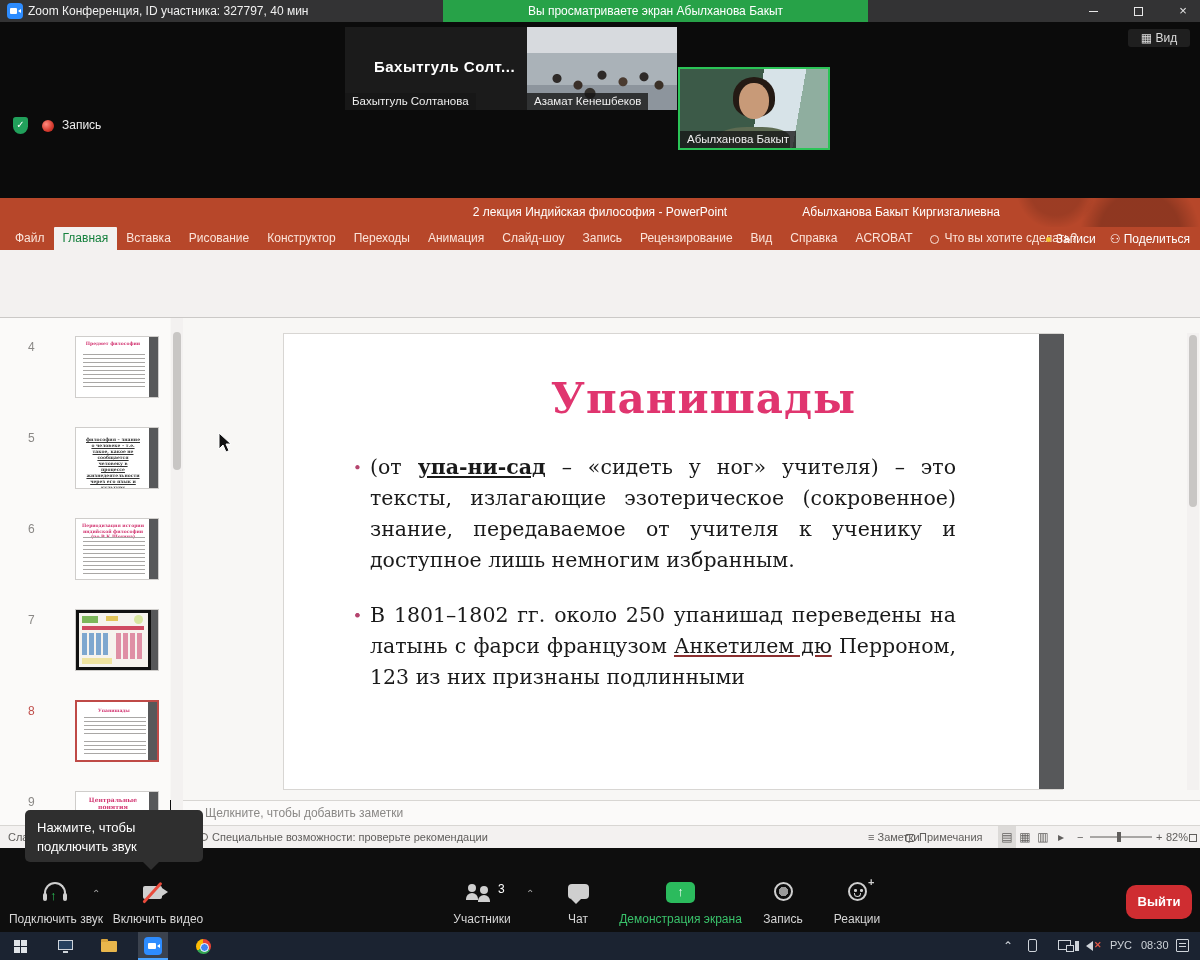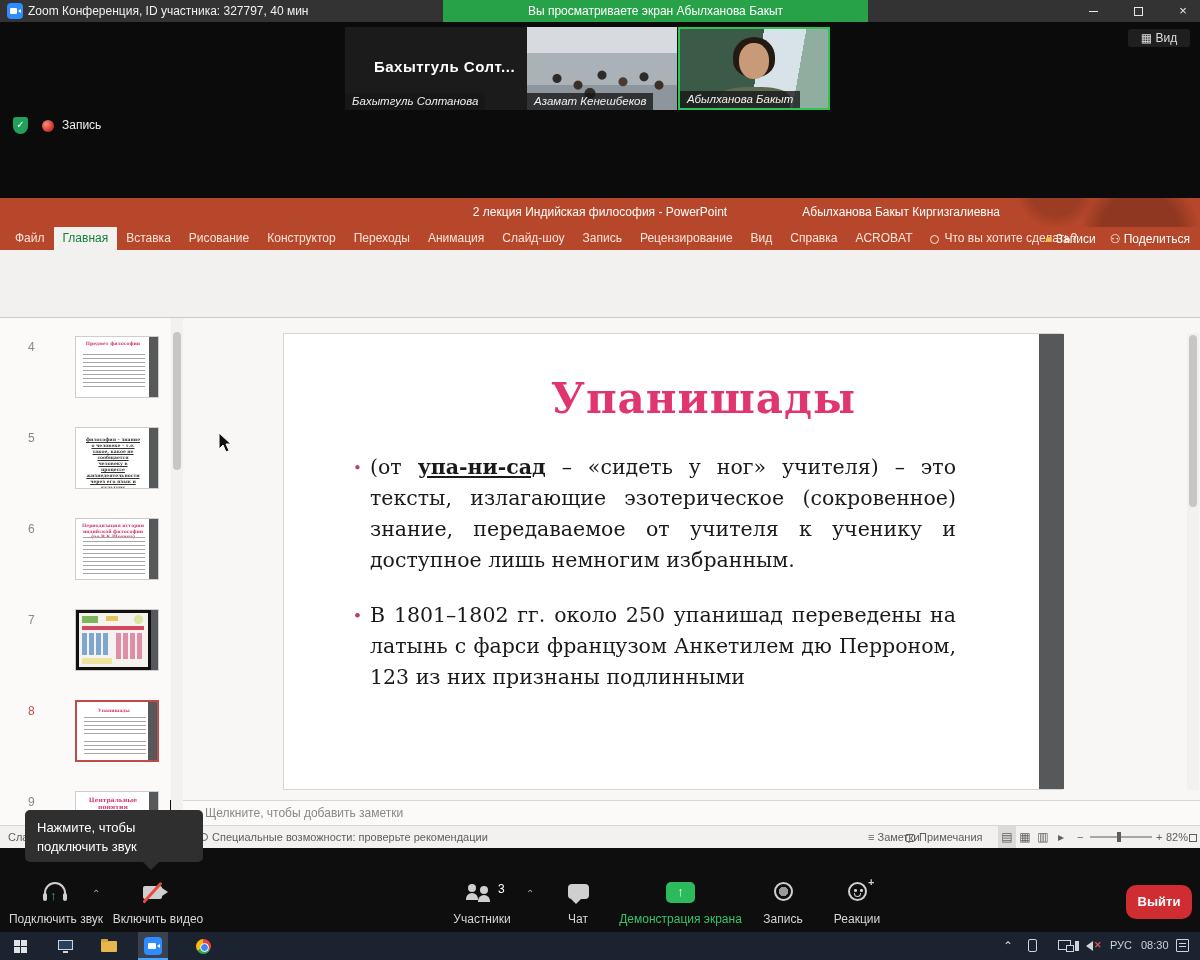--- a/index.html
+++ b/index.html
@@ -15,21 +15,21 @@
   .ztb-title { left:28px; top:0; line-height:22px; color:#f0f0f0; }
   .ztb-banner { left:443px; top:0; width:425px; height:22px; background:#27a248; color:#fff; text-align:center; line-height:22px; }
   .ztb-set { left:868px; top:0; width:218px; height:22px; background:#171717; color:#eee; text-align:center; line-height:22px; }
   .wbtn { top:0; width:14px; height:22px; line-height:21px; text-align:center; color:#e8e8e8; font-size:13px; }
   .wmin  { left:1086px; } .wmax { left:1131px; } .wcls { left:1176px; }
   .sq { display:inline-block; width:9px; height:9px; border:1.2px solid #e8e8e8; vertical-align:middle; }
   .minbar { display:inline-block; width:9px; height:1.5px; background:#e8e8e8; vertical-align:middle; }
 
   
   .tile { top:27px; height:83px; background:#1b1b1b; overflow:hidden; }
-  .tlabel { position:absolute; left:0; bottom:0; background:rgba(22,22,22,.78); color:#efefef; font-size:11.5px; padding:2px 7px 3px;font-style:italic; }
+  .tlabel { position:absolute; left:0; bottom:0; background:rgba(22,22,22,.78); color:#efefef; font-size:11.5px; padding:2px 7px 3px; }
   .bigname { position:absolute; left:0; top:31px; width:100%; text-align:center; color:#fff; font-size:15px; font-weight:bold; letter-spacing:.5px; }
   .class-scene { position:absolute; inset:0; background:
       radial-gradient(circle at 20% 62%, #2e2a28 0 4px, transparent 5px),
       radial-gradient(circle at 34% 70%, #3a2f28 0 4px, transparent 5px),
       radial-gradient(circle at 50% 58%, #2e2a28 0 4px, transparent 5px),
       radial-gradient(circle at 64% 66%, #4a3b30 0 4px, transparent 5px),
       radial-gradient(circle at 78% 60%, #2e2a28 0 4px, transparent 5px),
       radial-gradient(circle at 88% 70%, #3a3026 0 4px, transparent 5px),
       radial-gradient(circle at 42% 80%, #33302c 0 5px, transparent 6px),
       linear-gradient(#d7dade 0 26px, #aab2b8 26px 58px, #8d959d 58px 100%);
@@ -98,21 +98,21 @@
   .sscroll { left:1187px; top:333px; width:12px; height:457px; background:#f3f1f0; }
 
   .slide { left:283px; top:333px; width:780px; height:457px; background:#fff; border:1px solid #d8d6d3; }
   .slide .band { position:absolute; left:755px; top:0; width:25px; height:100%; background:#57585a; }
   .stitle { position:absolute; left:0; top:40px; width:755px; padding-left:84px; text-align:center; font-family:"DejaVu Serif",serif; font-weight:bold; font-size:42px; color:#e0356f; letter-spacing:1px; }
   .sbody { position:absolute; left:86px; top:118px; width:586px; font-family:"DejaVu Serif",serif; font-size:20.5px; color:#1a1a1a; text-align:justify; line-height:31px; }
   .sbody p { position:relative; margin-bottom:24px; }
   .sbody p.m2 { margin-bottom:9px; }
   .bdot { position:absolute; left:-17px; top:1px; color:#b5446e; font-size:15px; }
   .term { font-weight:bold; text-decoration:underline; }
-  .uline { text-decoration-color:#8b2f2f; }
+  .uline { text-decoration:underline; text-decoration-color:#8b2f2f; }
 
   .notes { left:183px; top:800px; width:1017px; height:25px; background:#fbfaf9; border-top:1px solid #d8d6d3; color:#8a8886; font-size:12px; line-height:24px; }
   .status { left:0; top:825px; width:1200px; height:23px; background:#f3f1f0; border-top:1px solid #d8d6d3; color:#605e5c; font-size:11px; }
   .st { position:absolute; top:0; line-height:22px; white-space:nowrap; }
   .vico { display:inline-block; width:18px; text-align:center; color:#605e5c; font-size:12px; }
   .vico.on { background:#dcdad8; }
   .track { position:absolute; left:1090px; top:10px; width:62px; height:1.5px; background:#a8a6a4; }
   .knob { position:absolute; left:1117px; top:6px; width:4px; height:10px; background:#605e5c; }
   .bub { display:inline-block; width:10px; height:8px; border:1.2px solid #605e5c; border-radius:2px; position:relative; top:1px; margin-right:4px; }
   .bub:after { content:""; position:absolute; left:1px; bottom:-4px; border:2px solid transparent; border-top-color:#605e5c; }
@@ -193,21 +193,21 @@
   </div>
 
   <div class="abs tile" style="left:345px;width:199px;">
     <div class="bigname">Бахытгуль  Солт...</div>
     <div class="tlabel">Бахытгуль Солтанова</div>
   </div>
   <div class="abs tile" style="left:527px;width:150px;">
     <div class="class-scene"></div>
     <div class="tlabel">Азамат Кенешбеков</div>
   </div>
-  <div class="abs tile" style="left:678px;width:152px;border:2px solid #2bc457;">
+  <div class="abs tile" style="left:678px;width:152px;border:2px solid #2bc457;margin-top:40px;">
     <div class="person-scene">
       <span class="p-hair"></span>
         <span class="p-face"></span>
         <span class="p-body"></span>
     </div>
     <div class="tlabel">Абылханова Бакыт</div>
   </div>
   <div class="abs viewbtn">▦ <span>Вид</span></div>
 
   <div class="abs shield">✓</div>

